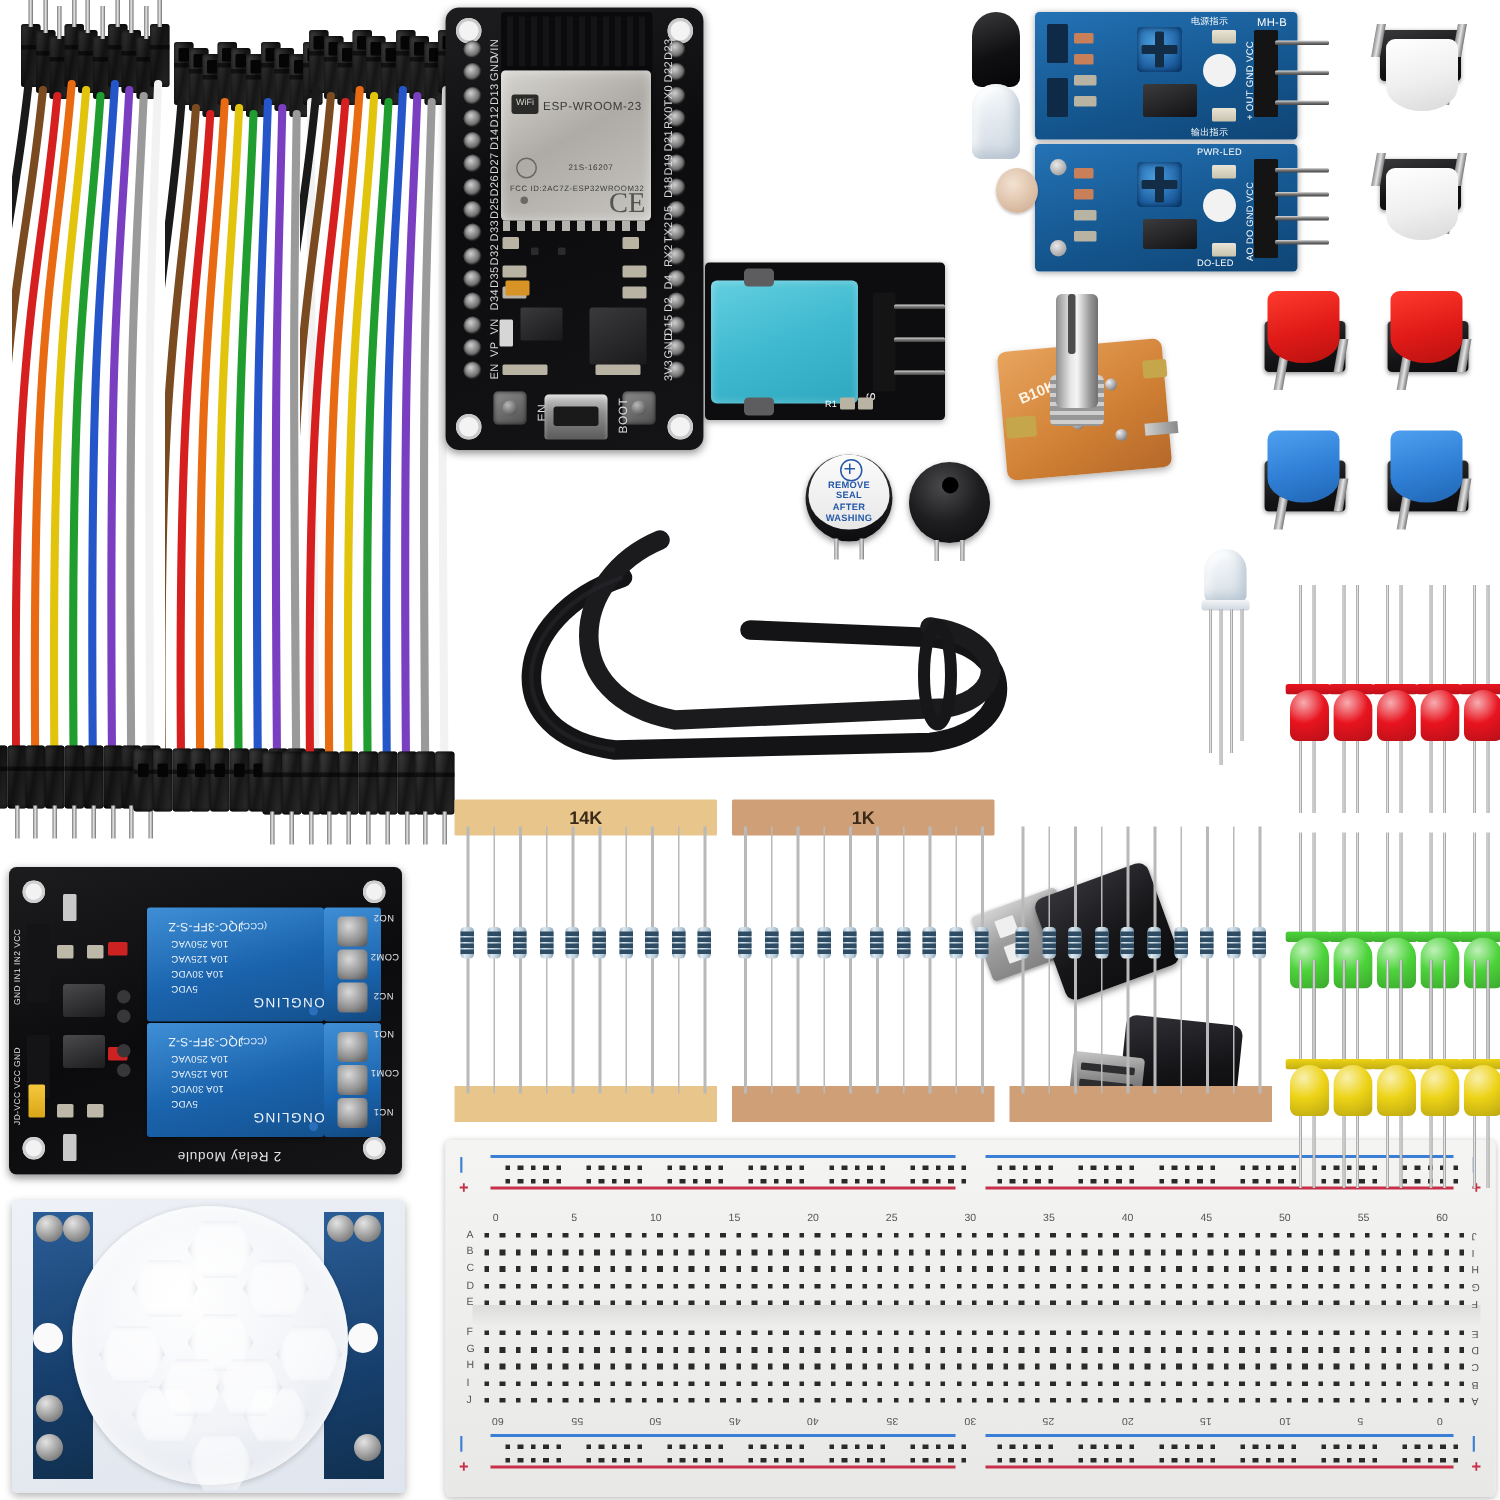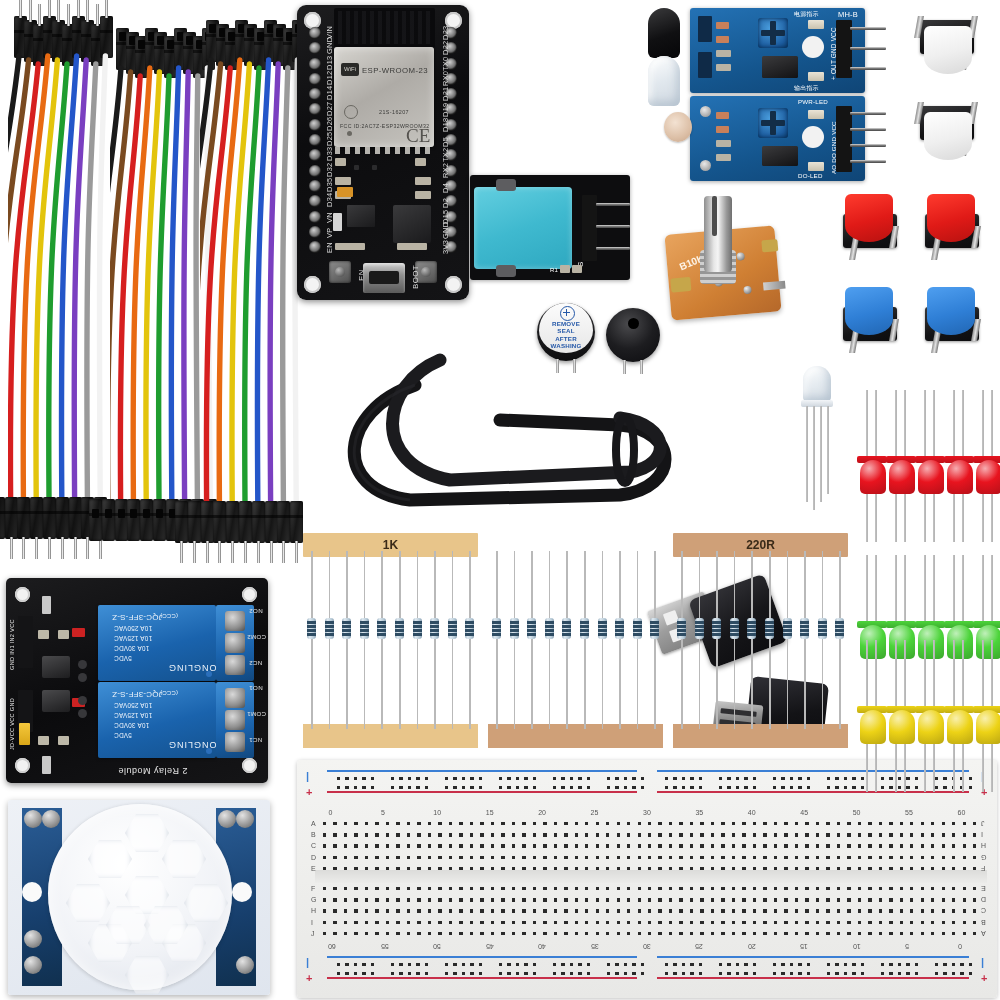--- a/index.html
+++ b/index.html
@@ -711,21 +711,21 @@
     <div class="usbAbody"></div>
     <div class="microbody"></div>
     <div class="micro">
       <div style="position:absolute;left:6px;top:7px;width:36px;height:5px;background:#2e2e31;border-radius:1px;"></div>
       <div style="position:absolute;left:6px;top:18px;width:36px;height:5px;background:#2e2e31;border-radius:1px;"></div>
     </div>
   </div>
 
   <div style="position:absolute;left:303px;top:533px;width:175px;height:215px;" id="res0">
       <div class="restrip top" style="position: absolute; left: 0px; top: 0px; width: 175px; height: 24px; background: rgb(232, 197, 138); display: flex; align-items: center; justify-content: center; color: rgb(58, 42, 24); font-size: 12px; font-weight: bold; font-family: &quot;Liberation Sans&quot;, sans-serif;">
-        <span>1K</span>
+        <span>14K</span>
       </div>
       <div style="position: absolute; left: 0px; top: 191px; width: 175px; height: 24px; background: rgb(232, 197, 138);"></div>
       <div class="resleg" style="left: 8px; top: 18px; height: 178px;"></div>
       <div class="resbody" style="left: 4px; top: 85px;">
         <div class="resband" style="top: 3px;"></div>
         <div class="resband" style="top: 7px;"></div>
         <div class="resband" style="top: 11px;"></div>
         <div class="resband" style="top: 15px;"></div>
       </div>
       <div class="resleg" style="left: 25.6px; top: 18px; height: 178px;"></div>
@@ -786,20 +786,23 @@
       </div>
       <div class="resleg" style="left: 166.4px; top: 18px; height: 178px;"></div>
       <div class="resbody" style="left: 162.4px; top: 85px;">
         <div class="resband" style="top: 3px;"></div>
         <div class="resband" style="top: 7px;"></div>
         <div class="resband" style="top: 11px;"></div>
         <div class="resband" style="top: 15px;"></div>
       </div>
     </div>
   <div style="position:absolute;left:488px;top:533px;width:175px;height:215px;" id="res1">
+      <div class="restrip top" style="position: absolute; left: 0px; top: 0px; width: 175px; height: 24px; background: rgb(207, 160, 120); display: flex; align-items: center; justify-content: center; color: rgb(58, 42, 24); font-size: 12px; font-weight: bold; font-family: &quot;Liberation Sans&quot;, sans-serif;">
+        <span>1K</span>
+      </div>
       <div style="position: absolute; left: 0px; top: 191px; width: 175px; height: 24px; background: rgb(207, 160, 120);"></div>
       <div class="resleg" style="left: 8px; top: 18px; height: 178px;"></div>
       <div class="resbody" style="left: 4px; top: 85px;">
         <div class="resband" style="top: 3px;"></div>
         <div class="resband" style="top: 7px;"></div>
         <div class="resband" style="top: 11px;"></div>
         <div class="resband" style="top: 15px;"></div>
       </div>
       <div class="resleg" style="left: 25.6px; top: 18px; height: 178px;"></div>
       <div class="resbody" style="left: 21.6px; top: 85px;">
@@ -859,23 +862,20 @@
       </div>
       <div class="resleg" style="left: 166.4px; top: 18px; height: 178px;"></div>
       <div class="resbody" style="left: 162.4px; top: 85px;">
         <div class="resband" style="top: 3px;"></div>
         <div class="resband" style="top: 7px;"></div>
         <div class="resband" style="top: 11px;"></div>
         <div class="resband" style="top: 15px;"></div>
       </div>
     </div>
   <div style="position:absolute;left:673px;top:533px;width:175px;height:215px;" id="res2">
-      <div class="restrip top" style="position: absolute; left: 0px; top: 0px; width: 175px; height: 24px; background: rgb(207, 160, 120); display: flex; align-items: center; justify-content: center; color: rgb(58, 42, 24); font-size: 12px; font-weight: bold; font-family: &quot;Liberation Sans&quot;, sans-serif;">
-        <span>220R</span>
-      </div>
       <div style="position: absolute; left: 0px; top: 191px; width: 175px; height: 24px; background: rgb(207, 160, 120);"></div>
       <div class="resleg" style="left: 8px; top: 18px; height: 178px;"></div>
       <div class="resbody" style="left: 4px; top: 85px;">
         <div class="resband" style="top: 3px;"></div>
         <div class="resband" style="top: 7px;"></div>
         <div class="resband" style="top: 11px;"></div>
         <div class="resband" style="top: 15px;"></div>
       </div>
       <div class="resleg" style="left: 25.6px; top: 18px; height: 178px;"></div>
       <div class="resbody" style="left: 21.6px; top: 85px;">

